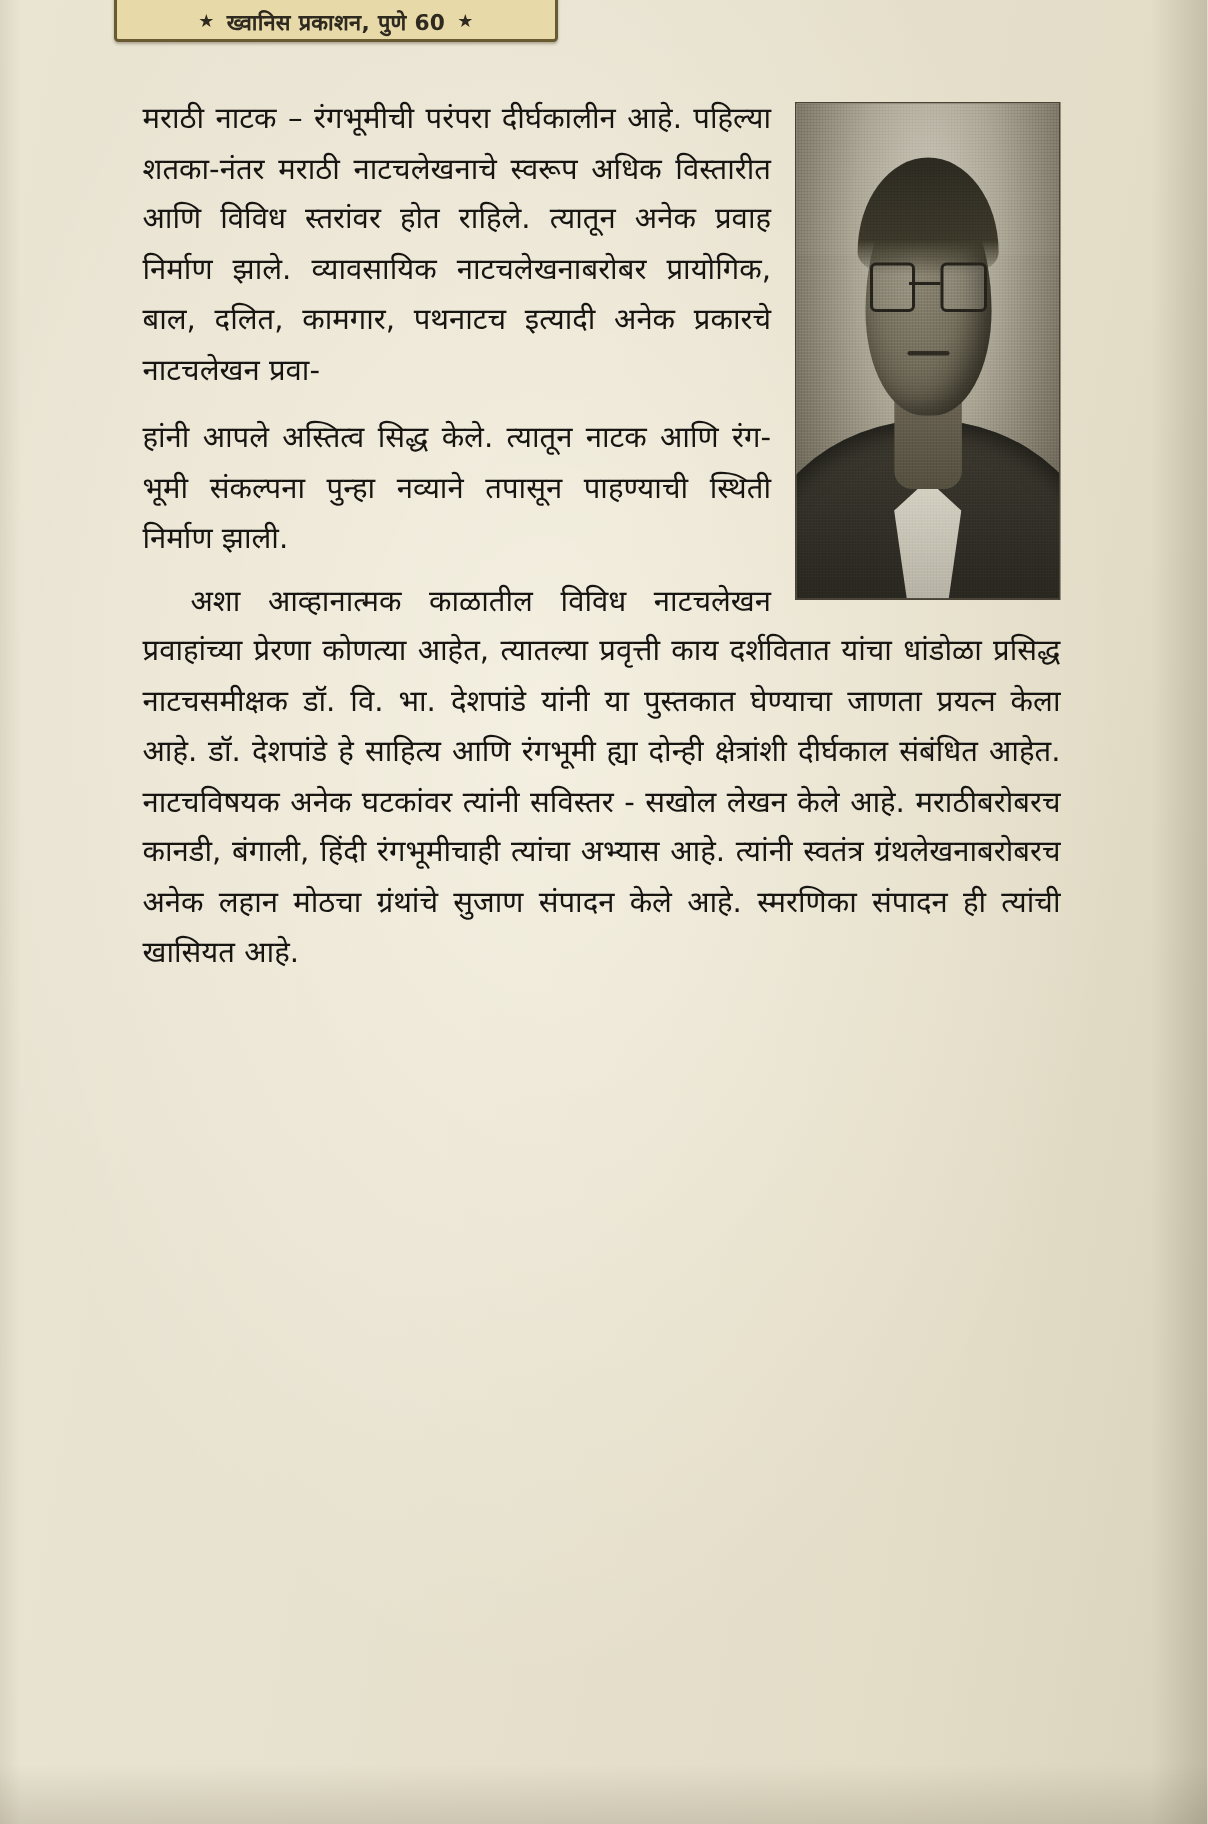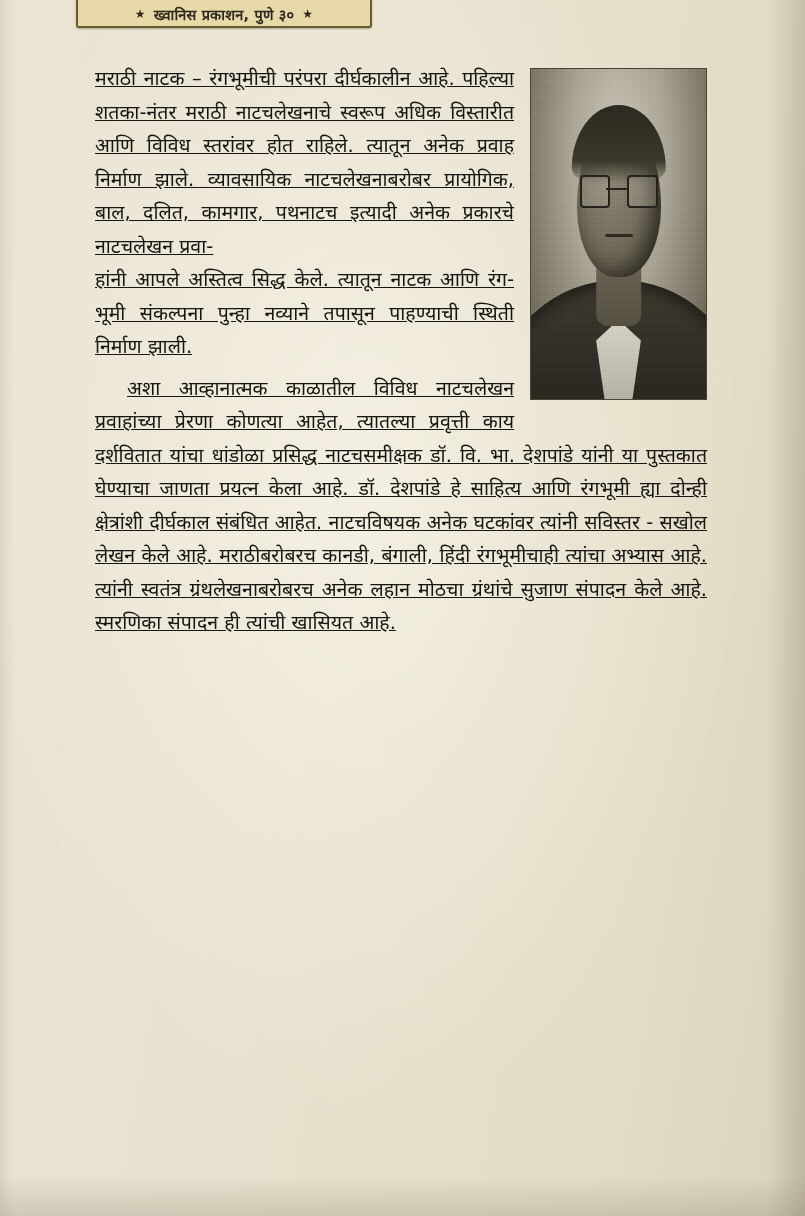--- a/index.html
+++ b/index.html
@@ -173,38 +173,37 @@
   }
 
   p {
     margin: 0;
     color: #171512;
     font-family: "DejaVu Sans", sans-serif;
     font-size: 19.5px;
     line-height: 33.5px;
     text-align: justify;
     text-justify: inter-word;
-    text-decoration: underline;
   }
   p.indent { text-indent: 32px; }
-  p + p { margin-top: 0; }
+  p + p { margin-top: 12px; }
   .para-wrap-intro {
     
   }
   .spacer-sm { height: 8px; }
 </style>
 </head>
 <body>
 
 <div class="paper"></div>
 
 <div class="banner">
   <div class="banner-inner">
     <span class="banner-star">★</span>
-    <span>ख्वानिस प्रकाशन, पुणे ३०</span>
+    <span>ख्वानिस प्रकाशन, पुणे 60</span>
     <span class="banner-star">★</span>
   </div>
 </div>
 
 <div class="content">
 
   <div class="portrait">
     <div class="bg"></div>
     <div class="shoulders"></div>
     <div class="shirt"></div>

